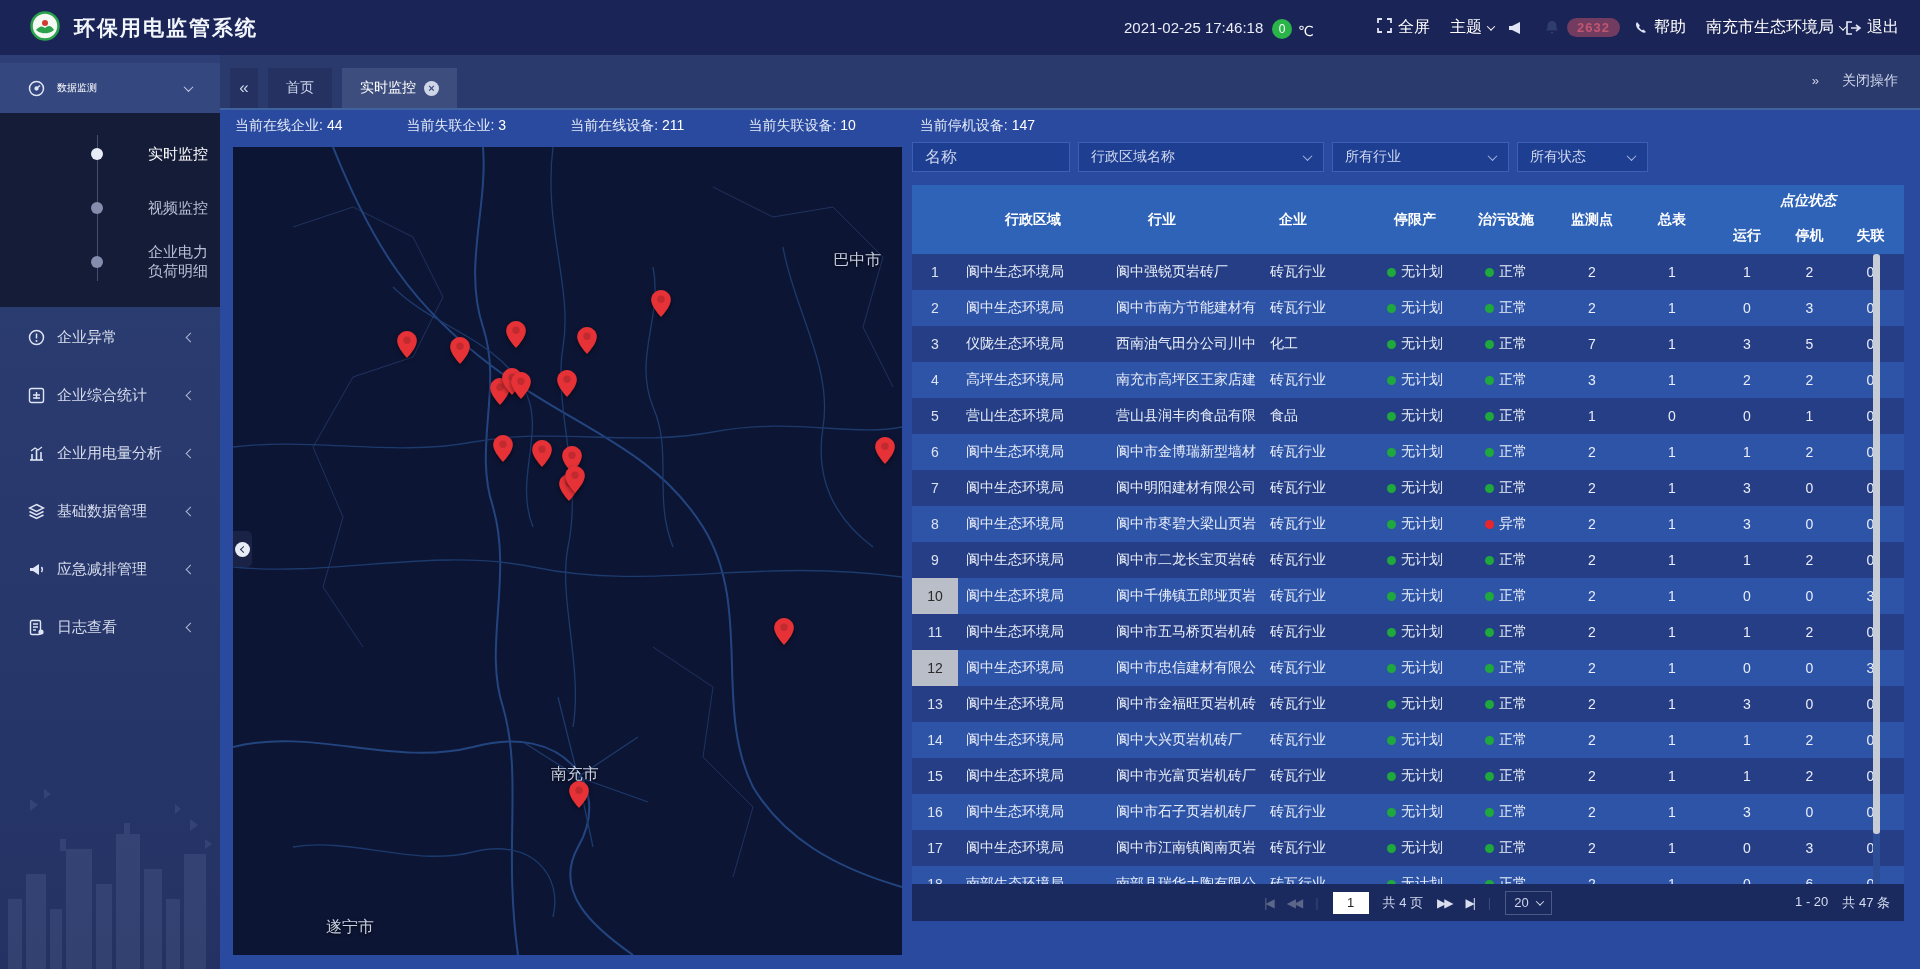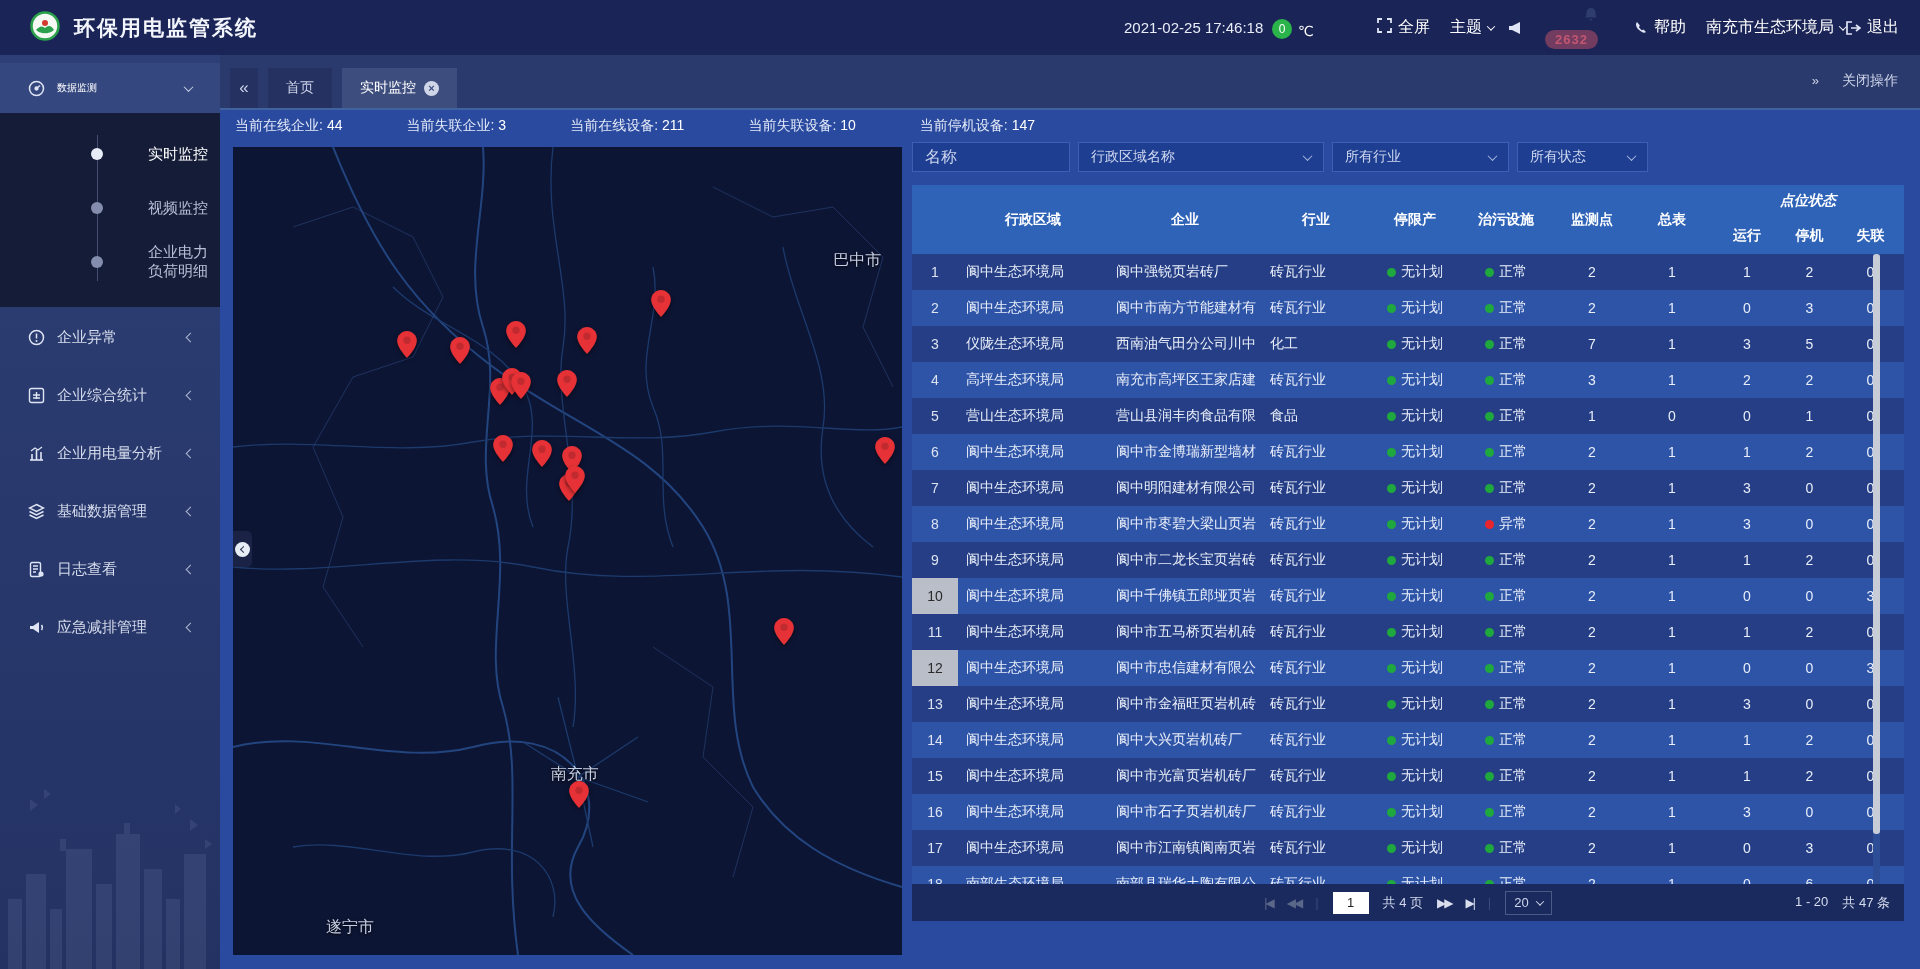--- a/index.html
+++ b/index.html
@@ -13,21 +13,21 @@
   .app-title{font-size:21px;font-weight:bold;letter-spacing:2px;margin-left:14px;color:#f2f5fc;}
   .hdr-item{display:flex;align-items:center;gap:6px;cursor:default;}
   .hdr-datetime{position:absolute;left:1124px;font-size:15px;}
   .temp-wrap{position:absolute;left:1272px;display:flex;align-items:flex-start;gap:6px;}
   .temp-badge{width:20px;height:20px;border-radius:50%;background:#2bb44a;color:#fff;font-size:12px;
     display:flex;align-items:center;justify-content:center;margin-top:2px;}
   .temp-unit{font-size:14px;margin-top:6px;}
   .hdr-full{position:absolute;left:1377px;}
   .hdr-theme{position:absolute;left:1450px;}
   .hdr-sound{position:absolute;left:1508px;}
-  .hdr-bell{position:absolute;left:1545px;display:flex;align-items:flex-end;gap:8px;flex-direction:column;}
+  .hdr-bell{position:absolute;left:1545px;display:flex;align-items:center;gap:8px;}
   .msg-pill{background:#713c5f;color:#c25672;font-size:13px;font-weight:bold;border-radius:10px;
     padding:2px 10px;letter-spacing:1px;}
   .hdr-help{position:absolute;left:1634px;}
   .hdr-user{position:absolute;left:1706px;}
   .hdr-exit{position:absolute;left:1846px;}
   .chev{display:inline-block;width:7px;height:7px;border-right:1.6px solid currentColor;border-bottom:1.6px solid currentColor;}
   .chev.down{transform:rotate(45deg) translate(-1px,-1px);}
   .chev.left{transform:rotate(135deg);}
   .chev.sm{width:6px;height:6px;}
 
@@ -257,37 +257,37 @@
           <path d="M8.5 1.5 15.5 5 8.5 8.5 1.5 5z"></path>
           <path d="M1.5 8.5 8.5 12l7-3.5"></path>
           <path d="M1.5 12l7 3.5 7-3.5"></path>
         </svg>
       </span>
       <span>基础数据管理</span>
       <span class="chev left"></span>
     </div>
     <div class="menu-item">
       <span class="m-icon">
+        <svg width="17" height="17" viewBox="0 0 17 17" fill="none" stroke="#dfe5f4" stroke-width="1.5">
+          <path d="M2 7v3h3l6 4V3L5 7z" fill="#dfe5f4" stroke="none"></path>
+          <path d="M13.5 6c1 1.5 1 3.5 0 5"></path>
+        </svg>
+      </span>
+      <span>应急减排管理</span>
+      <span class="chev left"></span>
+    </div>
+    <div class="menu-item">
+      <span class="m-icon">
         <svg width="17" height="17" viewBox="0 0 17 17" fill="none" stroke="#dfe5f4" stroke-width="1.4">
           <rect x="2.5" y="1.5" width="10" height="14" rx="1.5"></rect>
           <path d="M5 5h5M5 8h5M5 11h3"></path>
           <circle cx="13" cy="13" r="2.6" fill="#dfe5f4" stroke="none"></circle>
         </svg>
       </span>
       <span>日志查看</span>
-      <span class="chev left"></span>
-    </div>
-    <div class="menu-item">
-      <span class="m-icon">
-        <svg width="17" height="17" viewBox="0 0 17 17" fill="none" stroke="#dfe5f4" stroke-width="1.5">
-          <path d="M2 7v3h3l6 4V3L5 7z" fill="#dfe5f4" stroke="none"></path>
-          <path d="M13.5 6c1 1.5 1 3.5 0 5"></path>
-        </svg>
-      </span>
-      <span>应急减排管理</span>
       <span class="chev left"></span>
     </div>
     <svg class="skyline" width="220" height="190" viewBox="0 0 220 190">
     <g fill="#9fb0d6" opacity="0.25">
       <rect x="8" y="120" width="14" height="70"></rect>
         <rect x="26" y="95" width="20" height="95"></rect>
       <rect x="50" y="130" width="12" height="60"></rect>
         <rect x="66" y="70" width="26" height="120"></rect>
       <rect x="96" y="105" width="16" height="85"></rect>
         <rect x="116" y="55" width="24" height="135"></rect>
@@ -441,22 +441,22 @@
       </div>
       <div class="f-box f-sel f-status">
         <span>所有状态</span>
           <span class="chev down"></span>
       </div>
     </div>
 
     <div class="thead">
       <div class="th w-num"></div>
       <div class="th w-region">行政区域</div>
+      <div class="th w-industry">行业</div>
       <div class="th w-company">企业</div>
-      <div class="th w-industry">行业</div>
       <div class="th w-limit">停限产</div>
       <div class="th w-facility">治污设施</div>
       <div class="th w-monitor">监测点</div>
       <div class="th w-meter">总表</div>
       <div class="th-group w-group">
         <div class="grp">点位状态</div>
         <div class="subs">
           <span class="w-run">运行</span>
           <span class="w-stop">停机</span>
           <span class="w-lost">失联</span>

